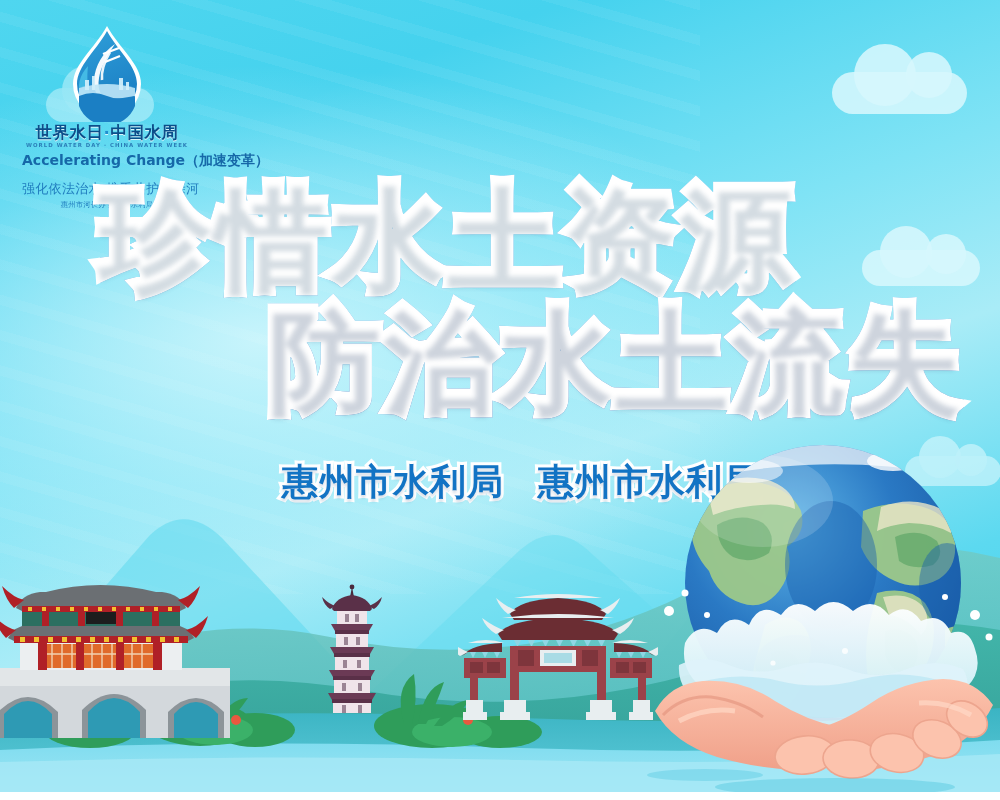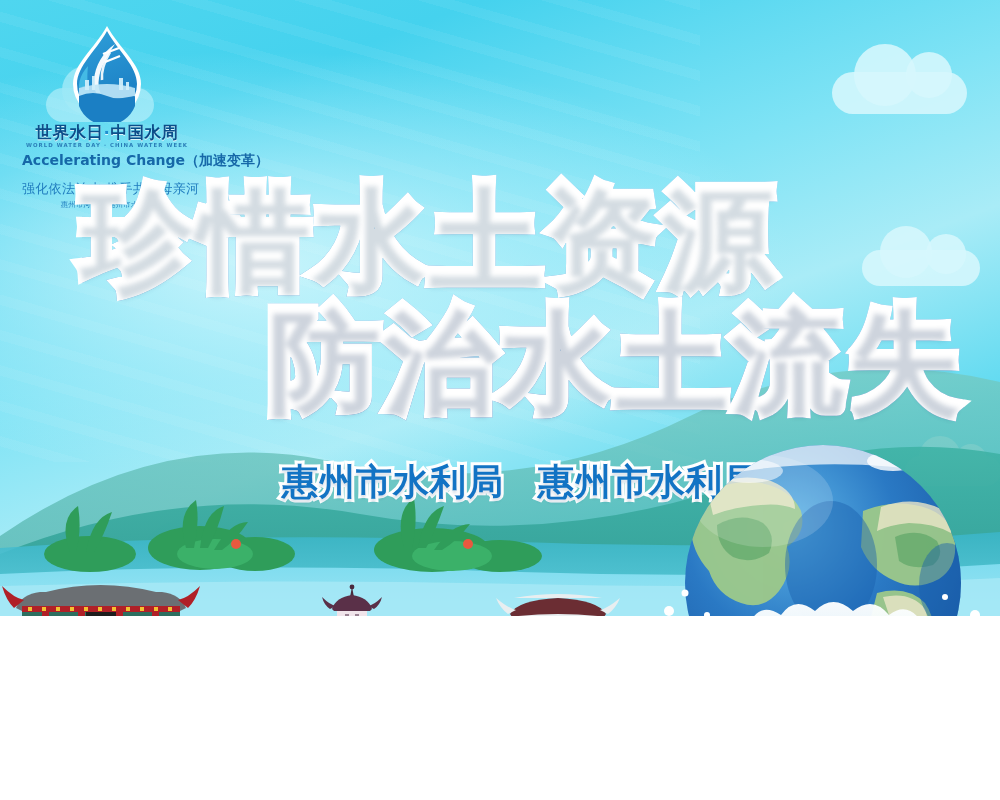--- a/index.html
+++ b/index.html
@@ -1,20 +1,20 @@
 <!DOCTYPE html>
 <html><head>
 <meta charset="utf-8">
 <title>World Water Day Poster</title>
 <style>
   * { margin:0; padding:0; box-sizing:border-box; }
   html,body { width:1000px; height:800px; overflow:hidden;
     font-family:"DejaVu Sans","Liberation Sans",sans-serif; }
 
-  .poster{ position:relative; width:1000px; height:616px; overflow:hidden;
+  .poster{ position:relative; width:1000px; height:792px; overflow:hidden;
     background:linear-gradient(160deg,#4fd6ef 0%,#45d2ee 18%,#7fe3f5 42%,#a9ecf7 58%,#5cd9f0 78%,#38cfec 100%);text-decoration:underline; }
 
   
   .sky-glow{ position:absolute; left:-10%; top:8%; width:90%; height:70%;
     background:radial-gradient(ellipse at 40% 50%, rgba(215,248,253,.85) 0%, rgba(190,242,252,.45) 38%, rgba(160,235,250,0) 70%);
     pointer-events:none; }
   .sky-rays{ position:absolute; left:0; top:0; width:70%; height:75%;
     background:repeating-linear-gradient(196deg, rgba(255,255,255,.10) 0 10px, rgba(255,255,255,0) 10px 34px);
     opacity:.55; pointer-events:none; }
 
@@ -57,21 +57,21 @@
   .logo-sub2{ font-size:7.2px; color:#1f7cbe; margin-top:2px; white-space:nowrap; letter-spacing:.3px;}
 
   
   .headline{ position:absolute; left:0; top:180px; width:940px; }
   .hl-line{ font-weight:900; white-space:nowrap; line-height:1;
     font-family:"DejaVu Sans","Liberation Sans",sans-serif; }
 
   .hl1{ font-size:112px; letter-spacing:4px; padding-left:82px;
     color:#1a93dd;
     -webkit-text-stroke:11px #ffffff; paint-order:stroke fill;
-    text-shadow:0 5px 5px rgba(40,80,110,.20); }
+    text-shadow:0 5px 5px rgba(40,80,110,.20);margin-left:18px; }
   .hl1 .inner{ background:linear-gradient(180deg,#37a8e8 0%,#1a8fda 48%,#0f7cc6 100%);
     -webkit-background-clip:text; background-clip:text; color:transparent; }
 
   .hl2{ font-size:112px; letter-spacing:4px; padding-left:268px; margin-top:10px;
     color:#1360b5;
     -webkit-text-stroke:11px #ffffff; paint-order:stroke fill;
     text-shadow:0 5px 5px rgba(30,60,100,.22); }
   .hl2 .inner{ background:linear-gradient(180deg,#3aa6e6 0%,#1a72c4 40%,#0f53a8 100%);
     -webkit-background-clip:text; background-clip:text; color:transparent; }
 

